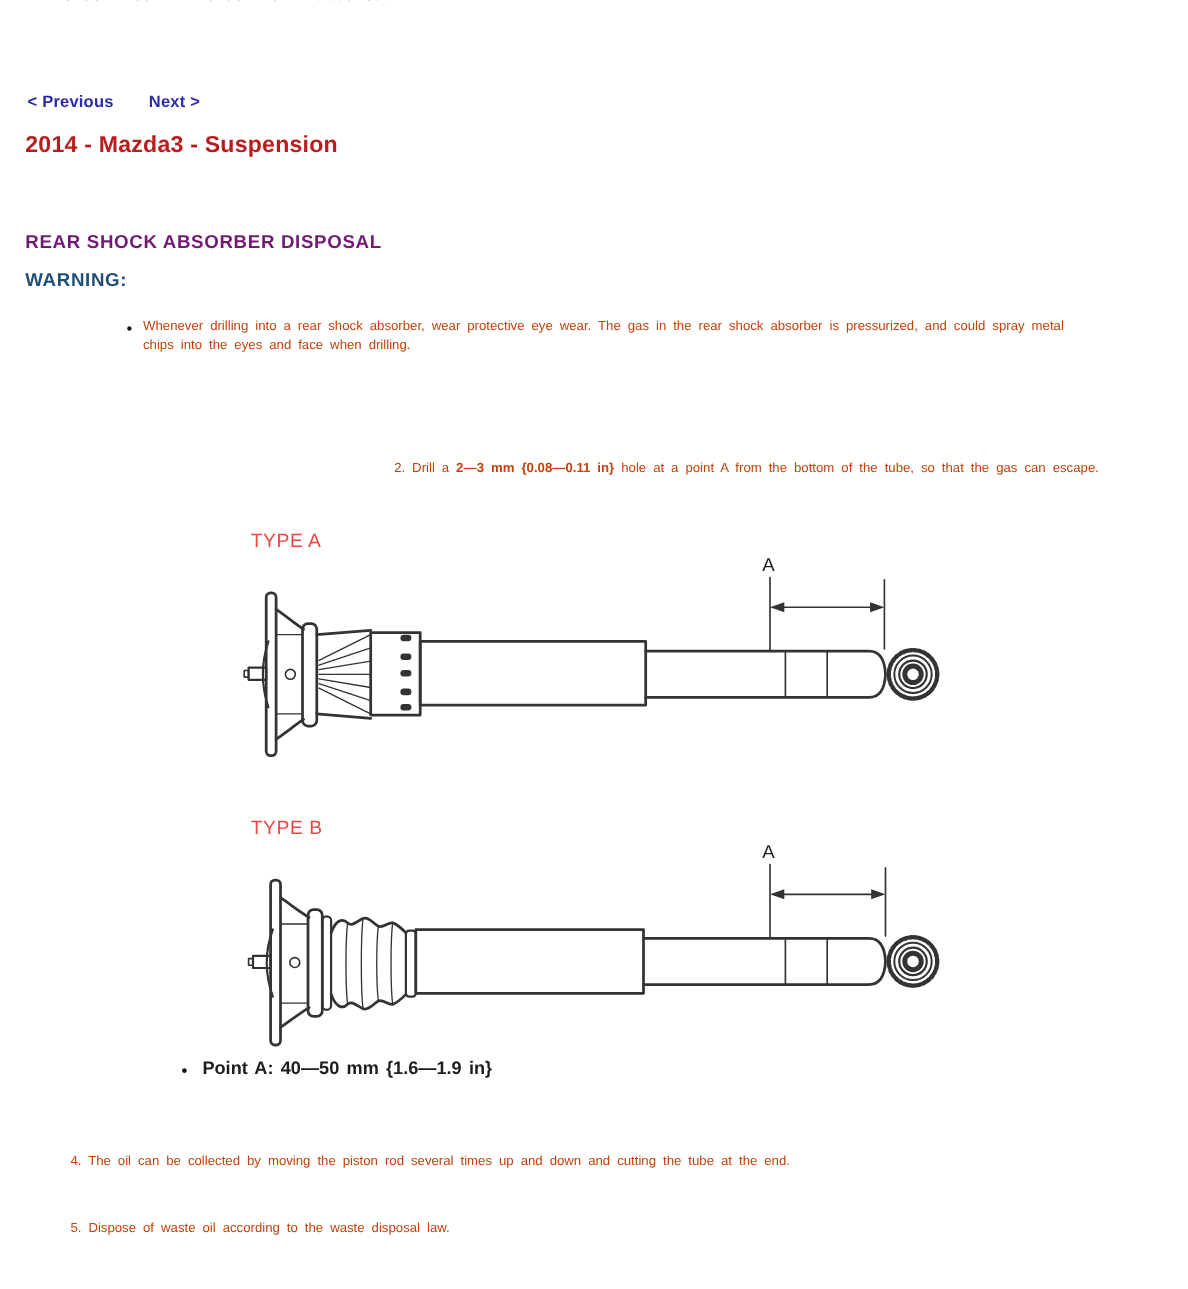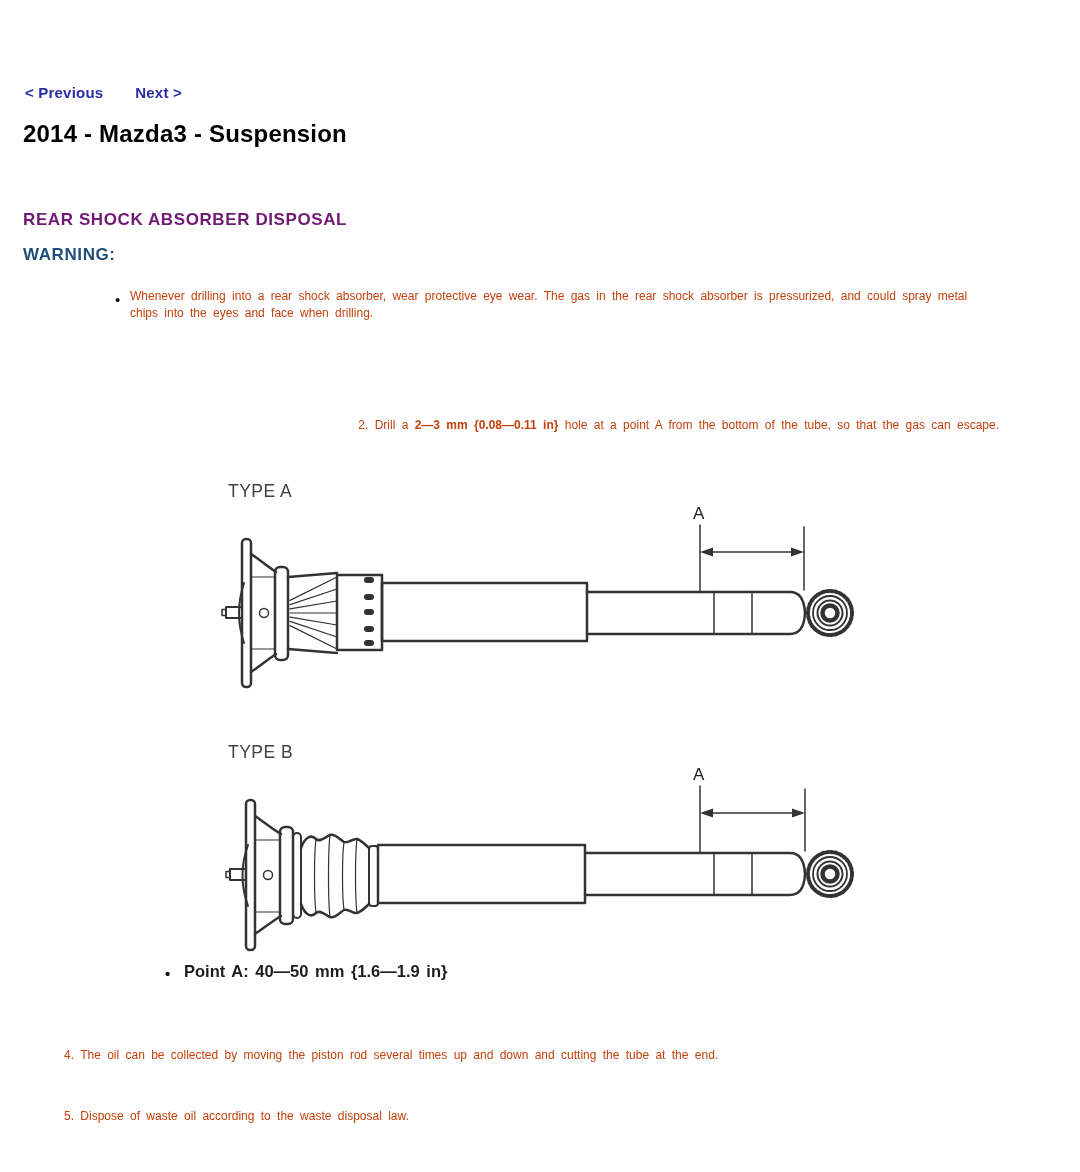--- a/index.html
+++ b/index.html
@@ -14,41 +14,41 @@
   .clipped-header span {
     display:block; margin-top:-11px; font-size:12px; font-weight:bold; color:#3a3a55;
     white-space:nowrap;
   }
   .nav { position:absolute; left:25px; top:84px; display:flex; gap:32px; }
   .nav a {
     font-size:15px; font-weight:bold; color:#2b2ba6; text-decoration:none; cursor:pointer;
     letter-spacing:0.2px;
   }
   .title {
-    position:absolute; left:23px; top:120px; font-size:24px; font-weight:bold; color:#000000;
+    position:absolute; left:23px; top:120px; font-size:21px; font-weight:bold; color:#b91c1c;
     letter-spacing:0.2px;
   }
   .heading-red {
     position:absolute; left:23px; top:210px; font-size:17px; font-weight:bold; color:#701a75;
     letter-spacing:0.6px;
   }
   .warning-label {
     position:absolute; left:23px; top:245px; font-size:17px; font-weight:bold; color:#1f4e79;
     letter-spacing:0.6px;
   }
   .body-text { font-size:12px; line-height:17px; color:#c2410c; word-spacing:3px; }
   .bullet-dot { position:absolute; font-size:15px; color:#111; }
   .warn-bullet-text { position:absolute; left:130px; top:288px; width:840px; }
   .step { position:absolute; left:64px; width:935px; }
   .step-1 { top:377px; }
   .step-2 { top:417px;text-align:right; }
   .step-3 { top:1007px; }
   .step-4 { top:1047px; }
   .step-5 { top:1108px; }
-  .fig-label { position:absolute; font-size:17.5px; color:#404040; letter-spacing:0.5px; }
+  .fig-label { position:absolute; font-size:17.5px; color:#ef4444; letter-spacing:0.5px; }
   .type-a-label { left:228px; top:481px; }
   .type-b-label { left:228px; top:742px; }
   .diagram { position:absolute; }
   .diagram-a { left:220px; top:497px; }
   .diagram-b { left:220px; top:760px; }
   .point-a-note { position:absolute; left:184px; top:962px; font-size:16.5px; font-weight:bold; word-spacing:2px; }
   .pa-dot { left:165px; top:965px; font-weight:bold; }
   .wb-dot { left:115px; top:291px; }
   svg text { font-family:"Liberation Sans", sans-serif; }
   b { font-weight:bold; }

